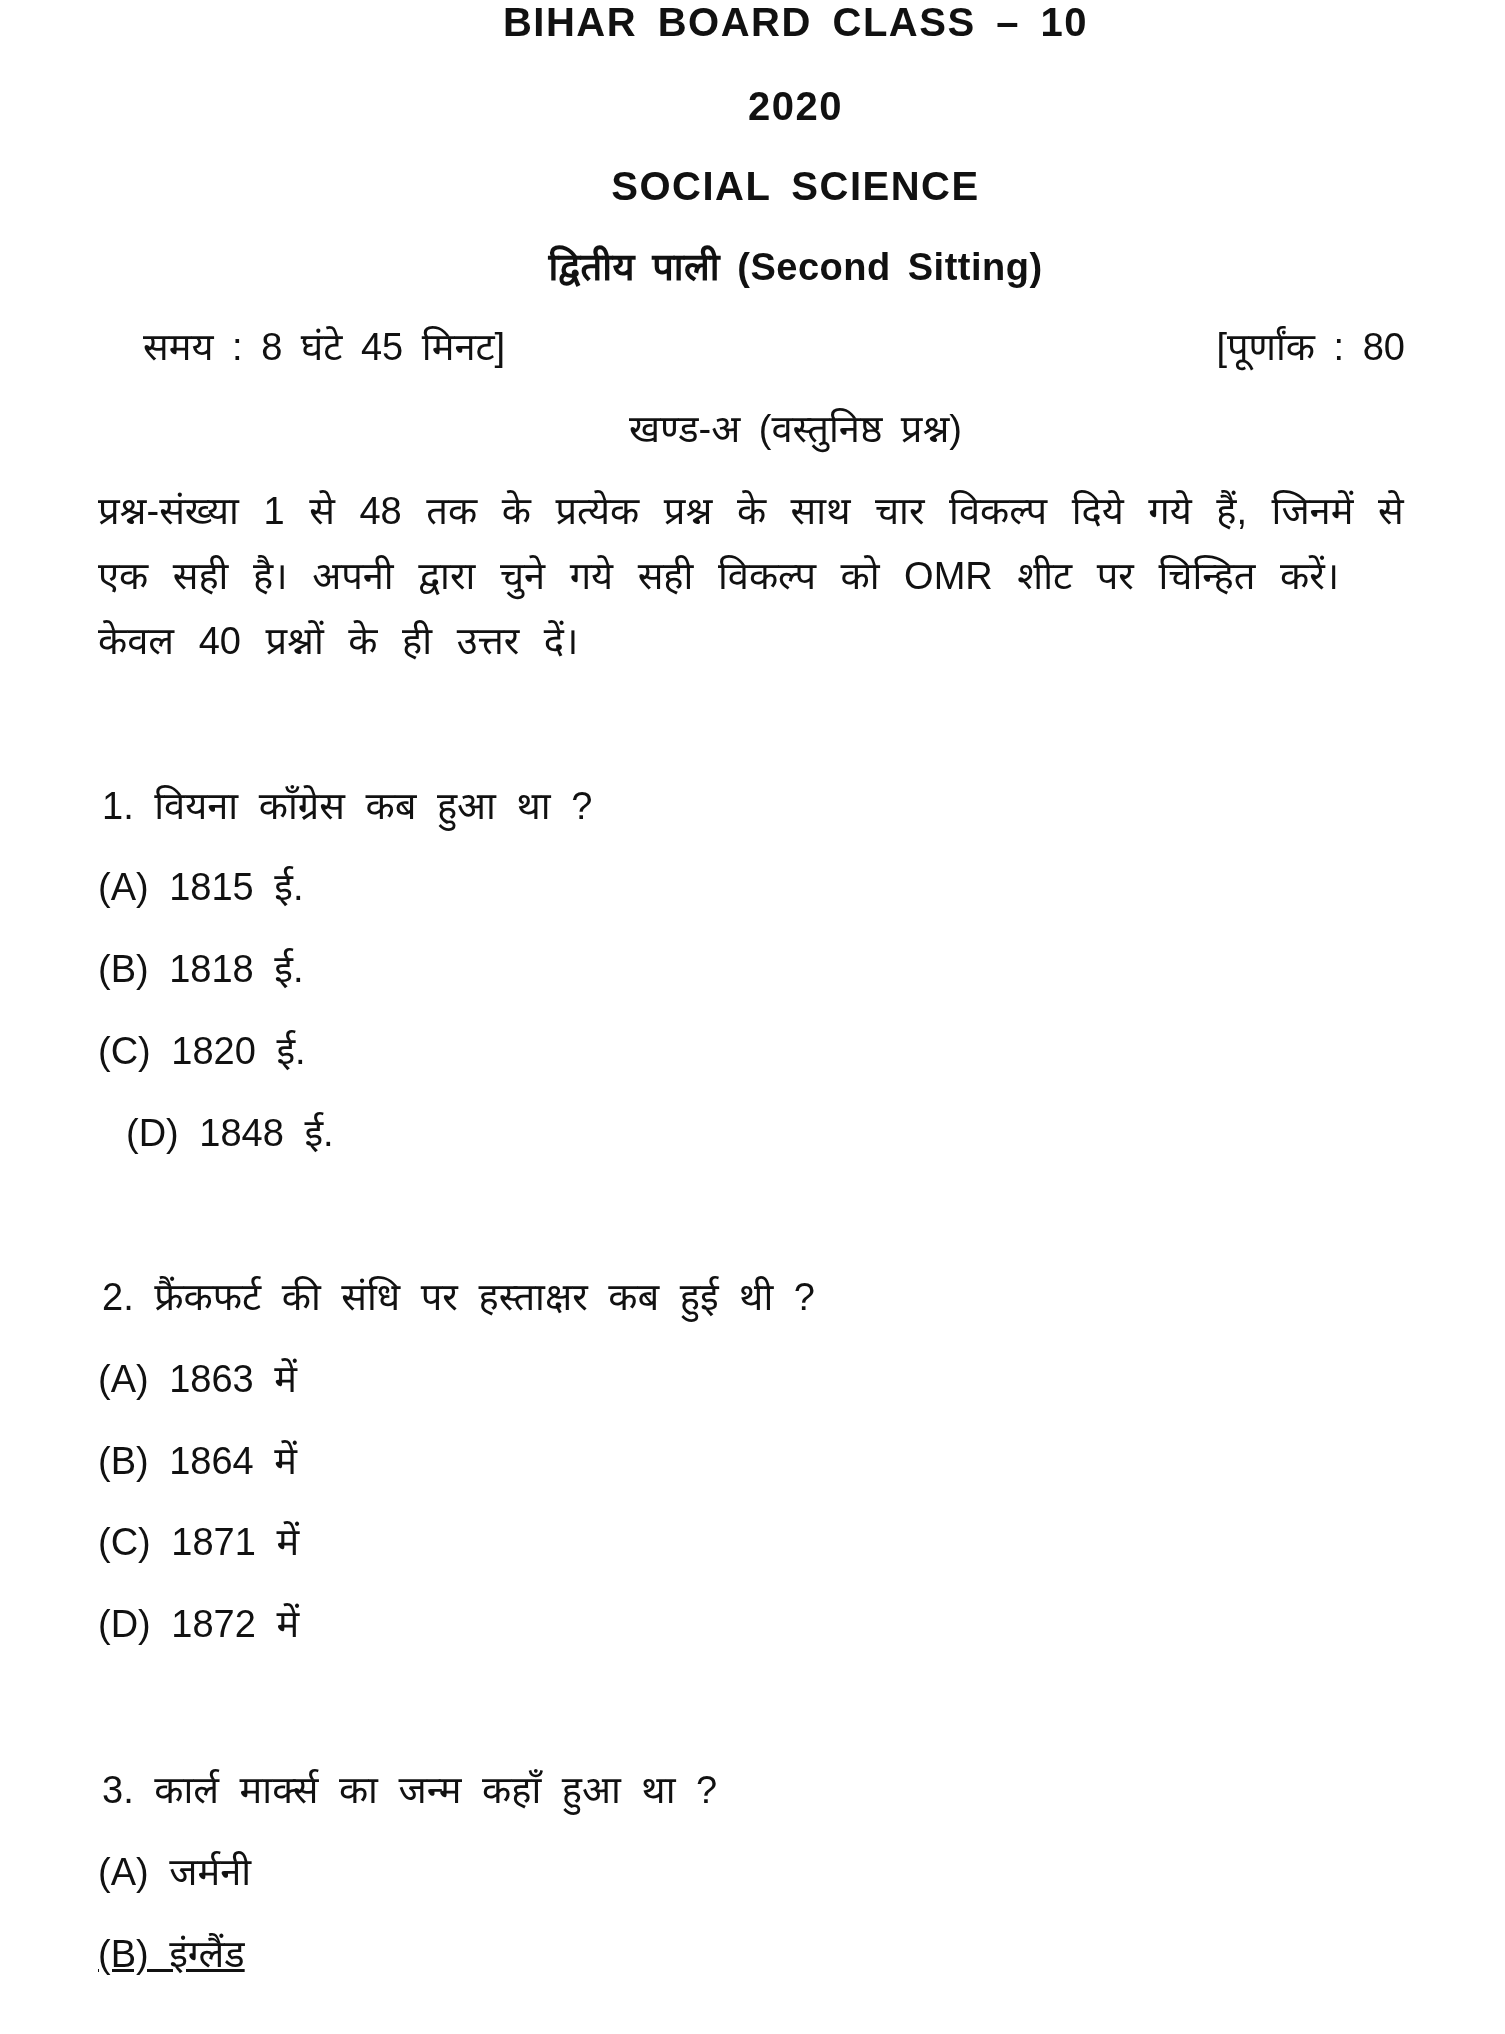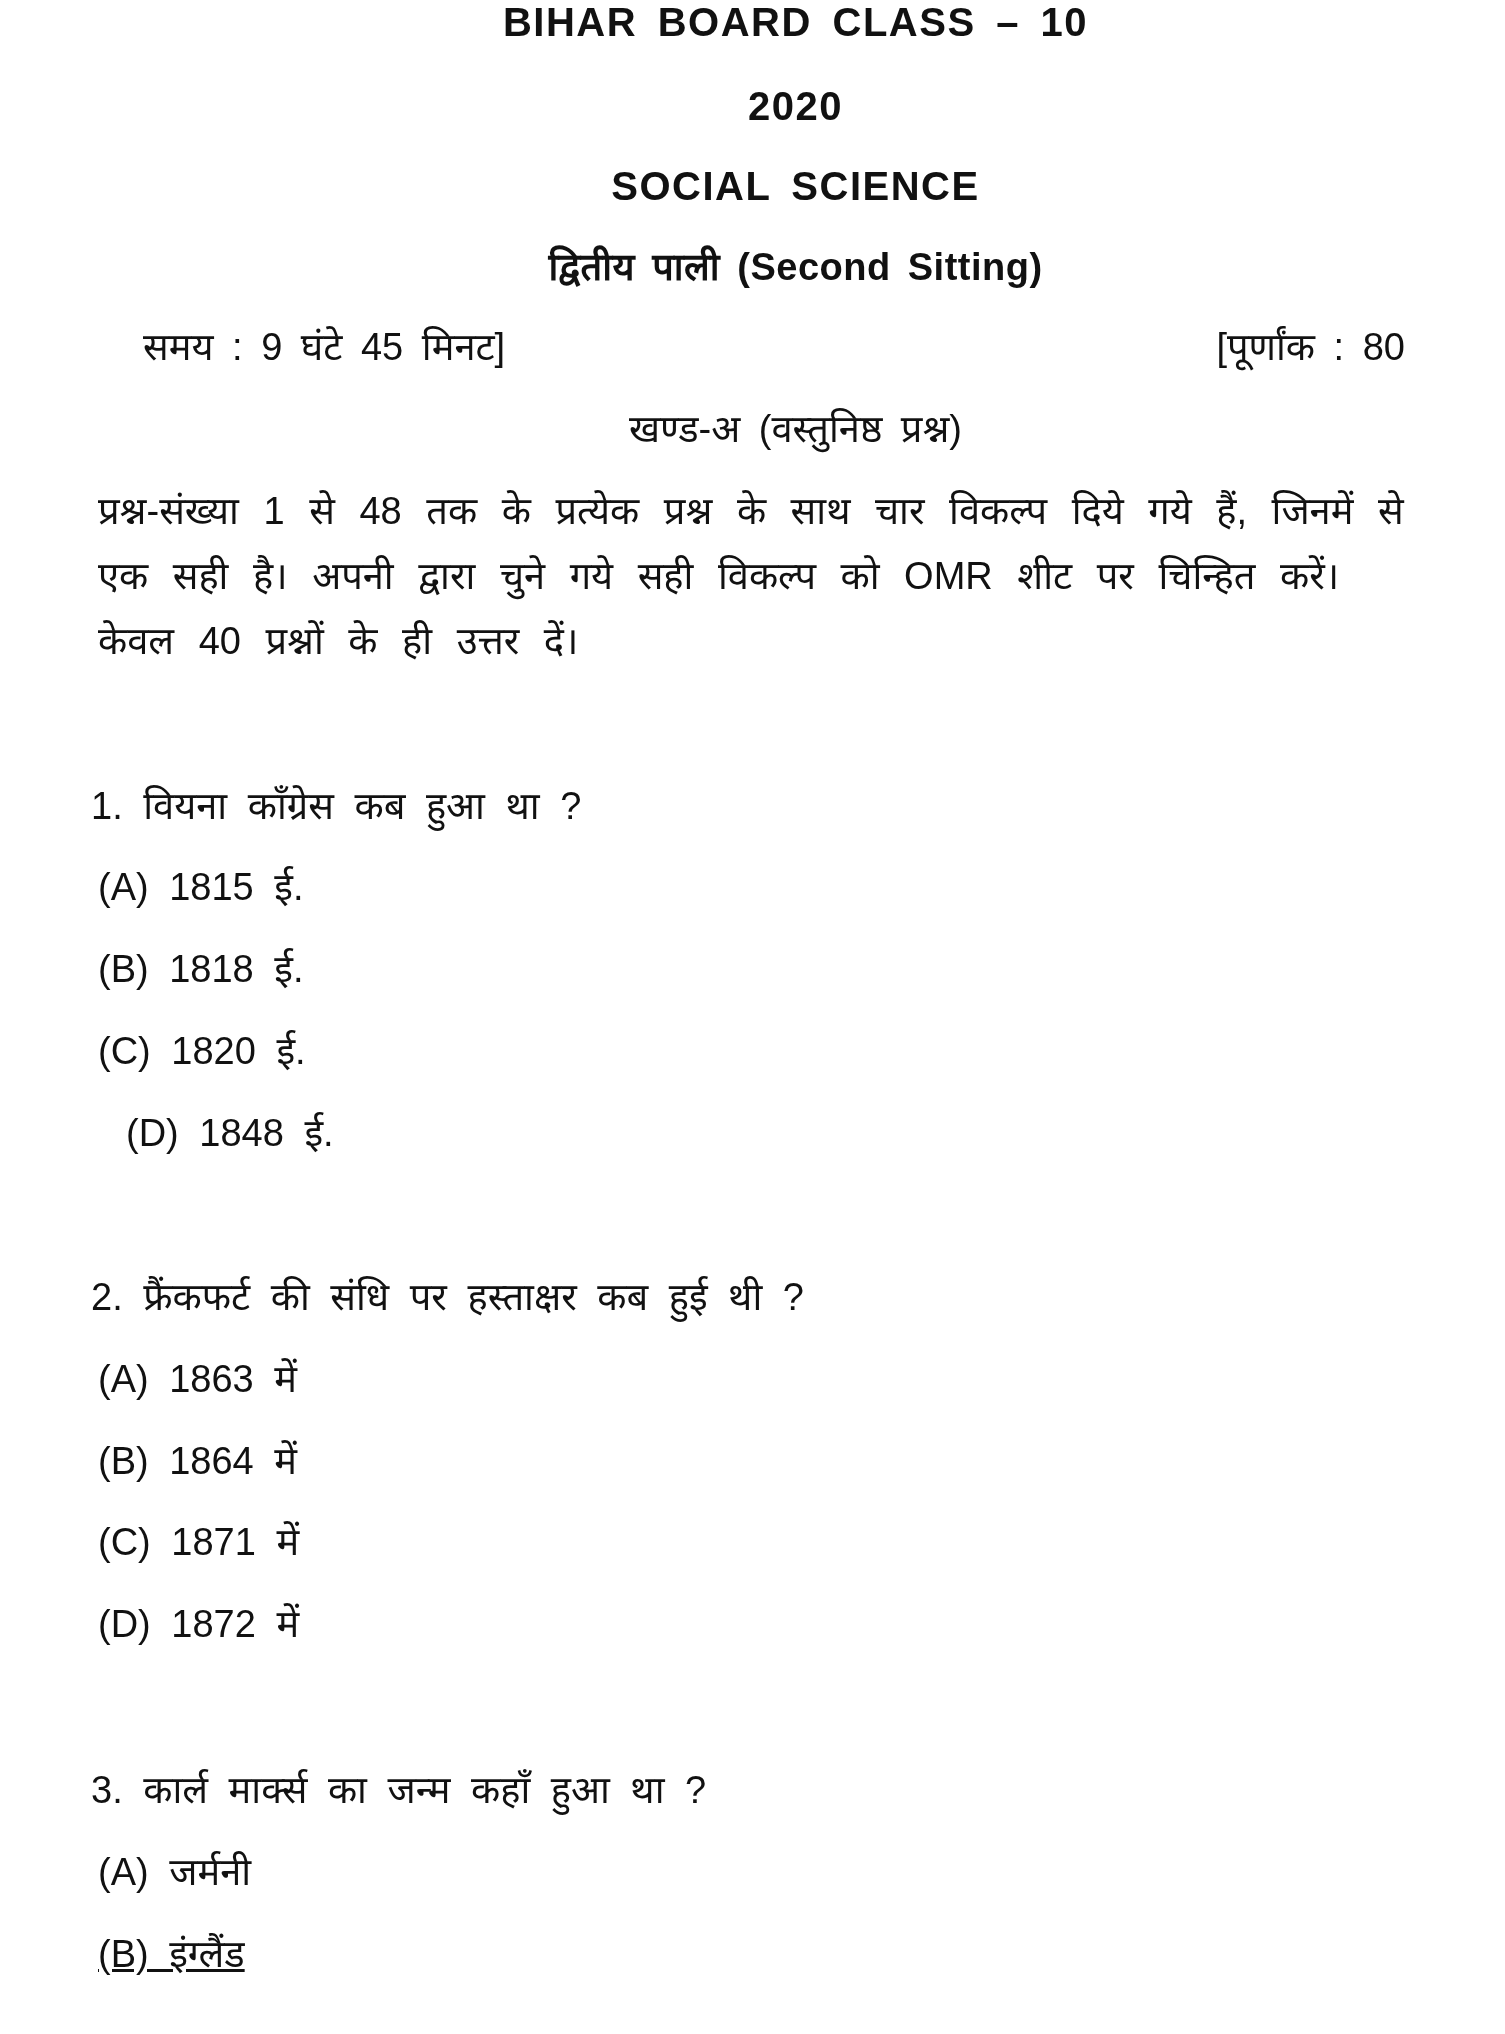--- a/index.html
+++ b/index.html
@@ -7,34 +7,34 @@
     width: 1505px; height: 2034px; position: relative; overflow: hidden;
     font-family: "Liberation Sans", "DejaVu Sans", sans-serif;
     color: #111111;
   }
   .line { position: absolute; white-space: nowrap; line-height: 1; padding-left: 43px; }
   .center { left: 0; width: 1505px; text-align: center; }
   .title { font-weight: bold; font-size: 40px; letter-spacing: 1.5px; word-spacing: 8px; }
   .subtitle { font-weight: bold; font-size: 38px; word-spacing: 6px; letter-spacing: 0.5px; }
   .body { font-size: 38px; word-spacing: 8px; }
   .para { left: 55px; width: 1400px; font-size: 38px; word-spacing: 14px; }
-  .q { left: 48px; font-size: 38px; word-spacing: 10px; }
+  .q { left: 59px; font-size: 38px; word-spacing: 10px; }
   .opt { left: 55px; font-size: 38px; word-spacing: 10px; }
 </style>
 </head>
 <body>
 
 <div>
 
   <div class="line center title" style="top:2px;">BIHAR BOARD CLASS – 10</div>
   <div class="line center title" style="top:86px;">2020</div>
   <div class="line center title" style="top:166px;">SOCIAL SCIENCE</div>
   <div class="line center subtitle" style="top:248px;text-align:center;">द्वितीय पाली (Second Sitting)</div>
 
-  <div class="line body" style="top:328px; left:100px;">समय : 9 घंटे 45 मिनट]</div>
+  <div class="line body" style="top:328px; left:100px;">समय : 8 घंटे 45 मिनट]</div>
   <div class="line body" style="top:328px; right:100px;">[पूर्णांक : 80</div>
 
   <div class="line center body" style="top:410px;">खण्ड-अ (वस्तुनिष्ठ प्रश्न)</div>
 
   <div>
     <div class="line para" style="top:492px;">प्रश्न-संख्या 1 से 48 तक के प्रत्येक प्रश्न के साथ चार विकल्प दिये गये हैं, जिनमें से</div>
     <div class="line para" style="top:557px;">एक सही है। अपनी द्वारा चुने गये सही विकल्प को OMR शीट पर चिन्हित करें।</div>
     <div class="line para" style="top:622px;">केवल 40 प्रश्नों के ही उत्तर दें।</div>
   </div>
 

